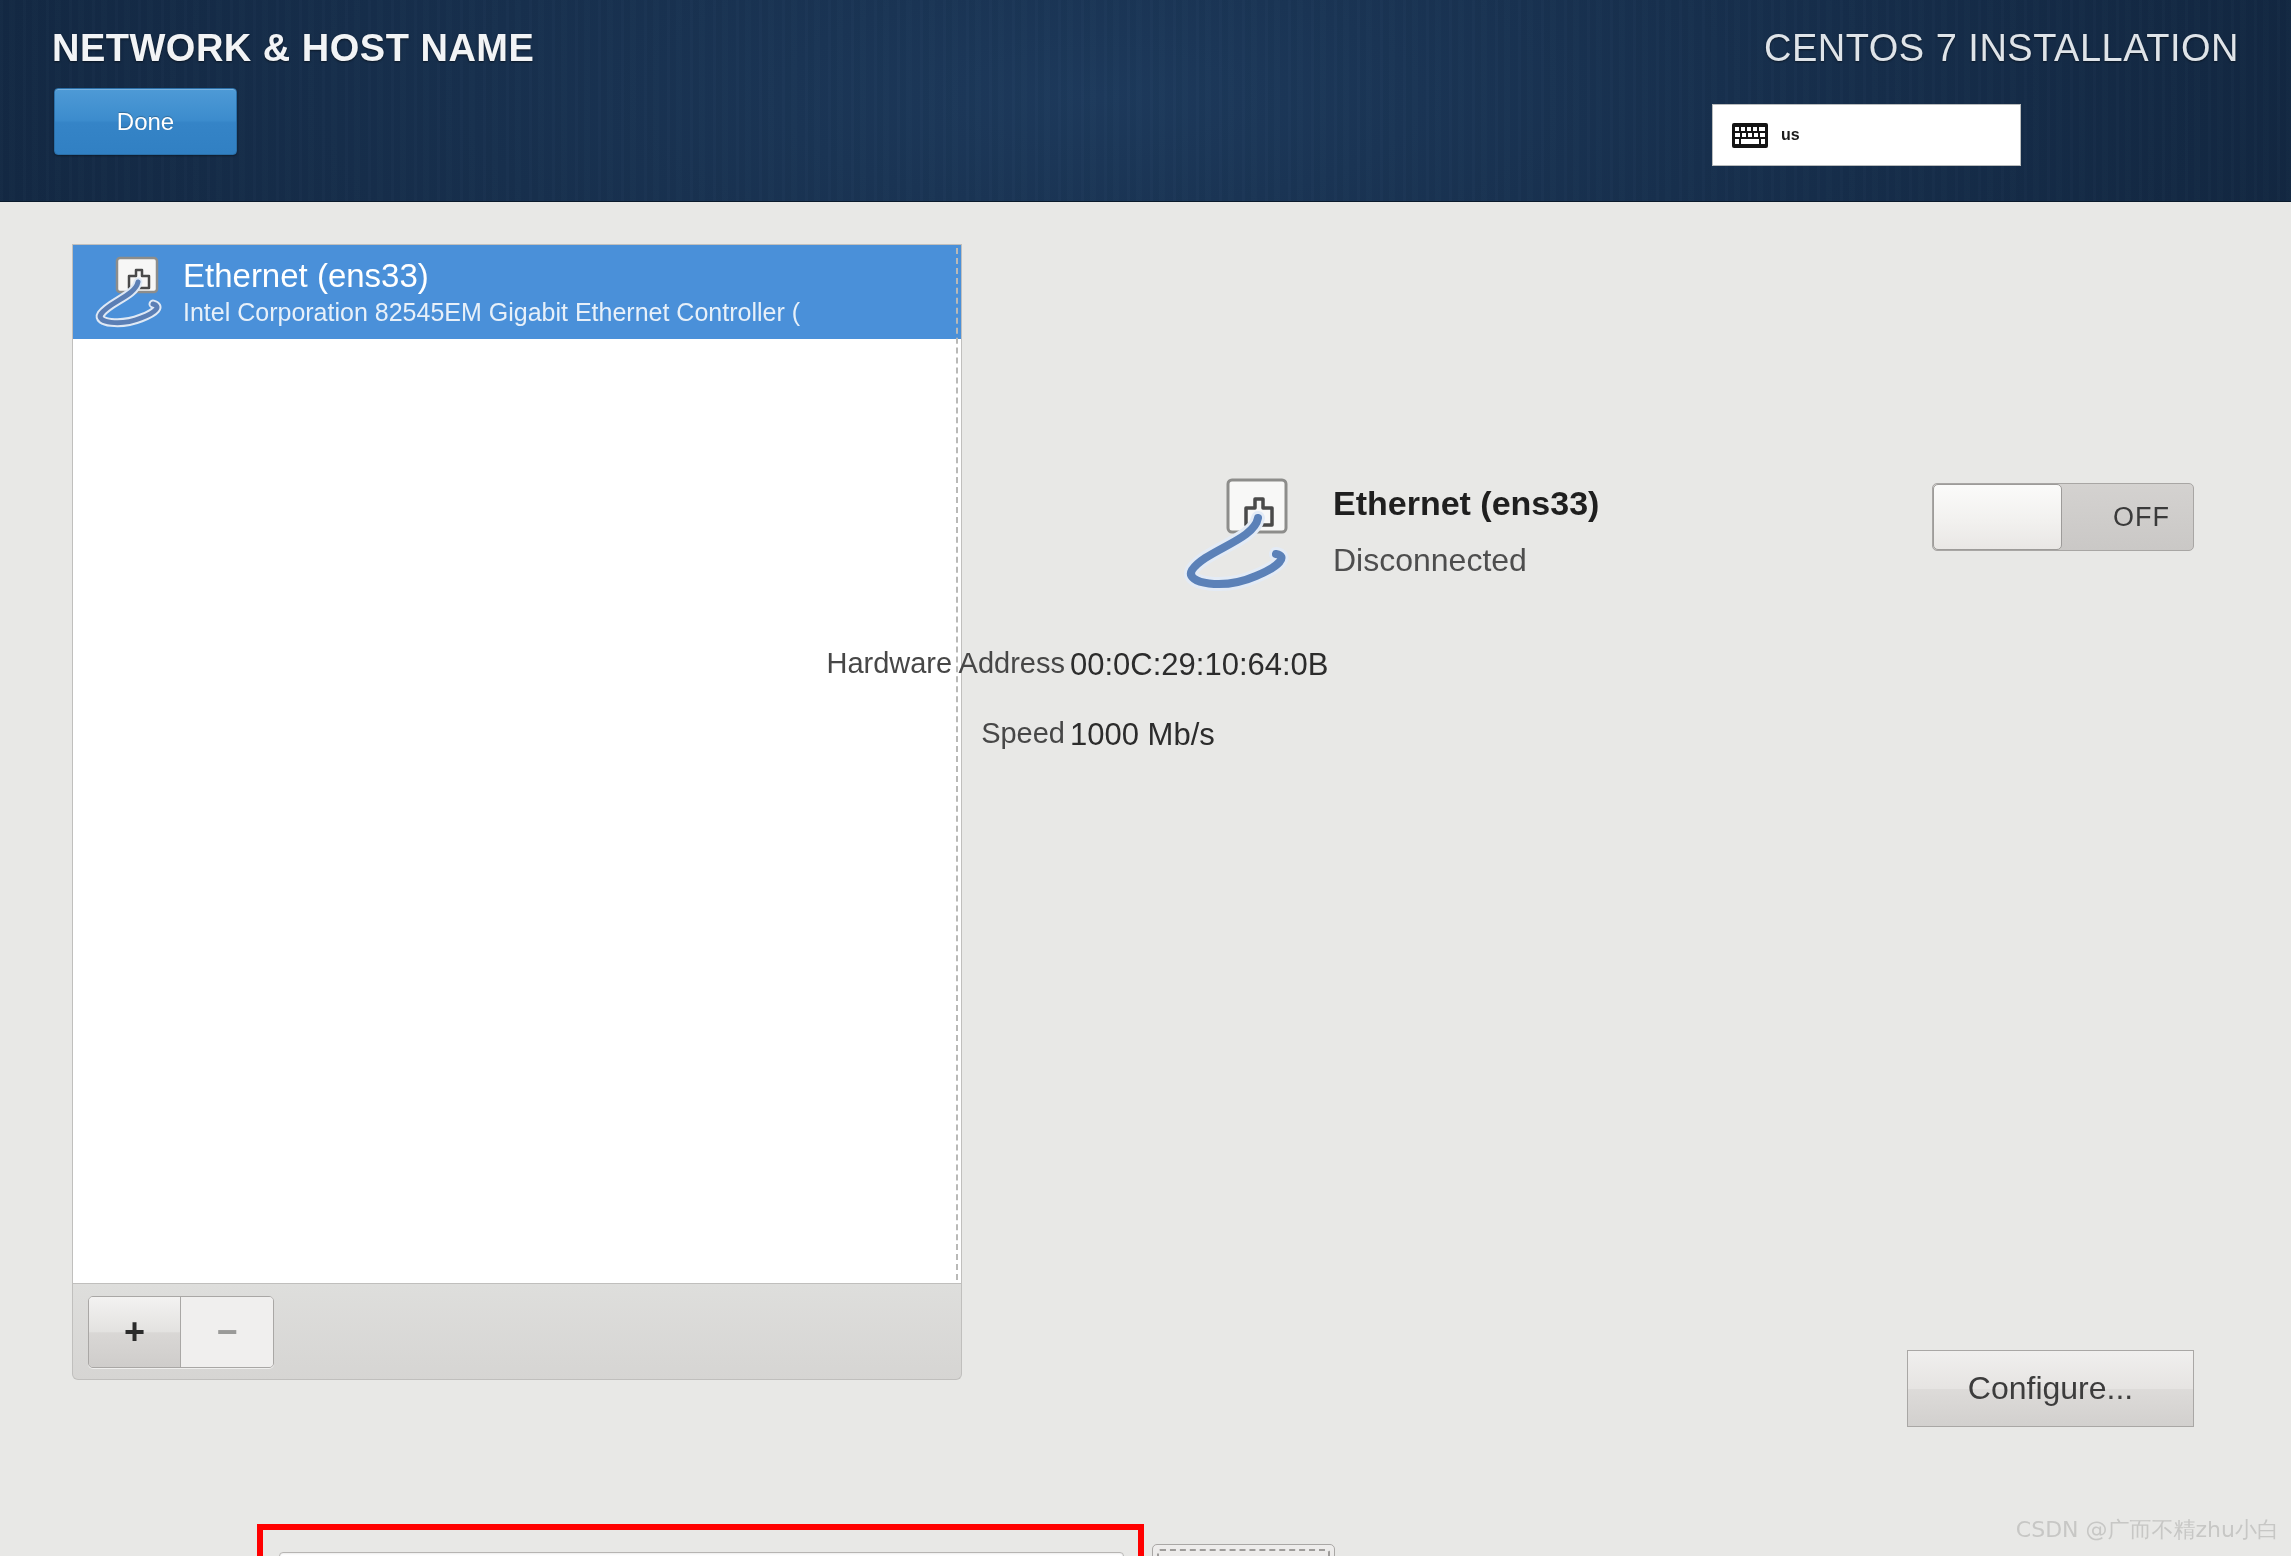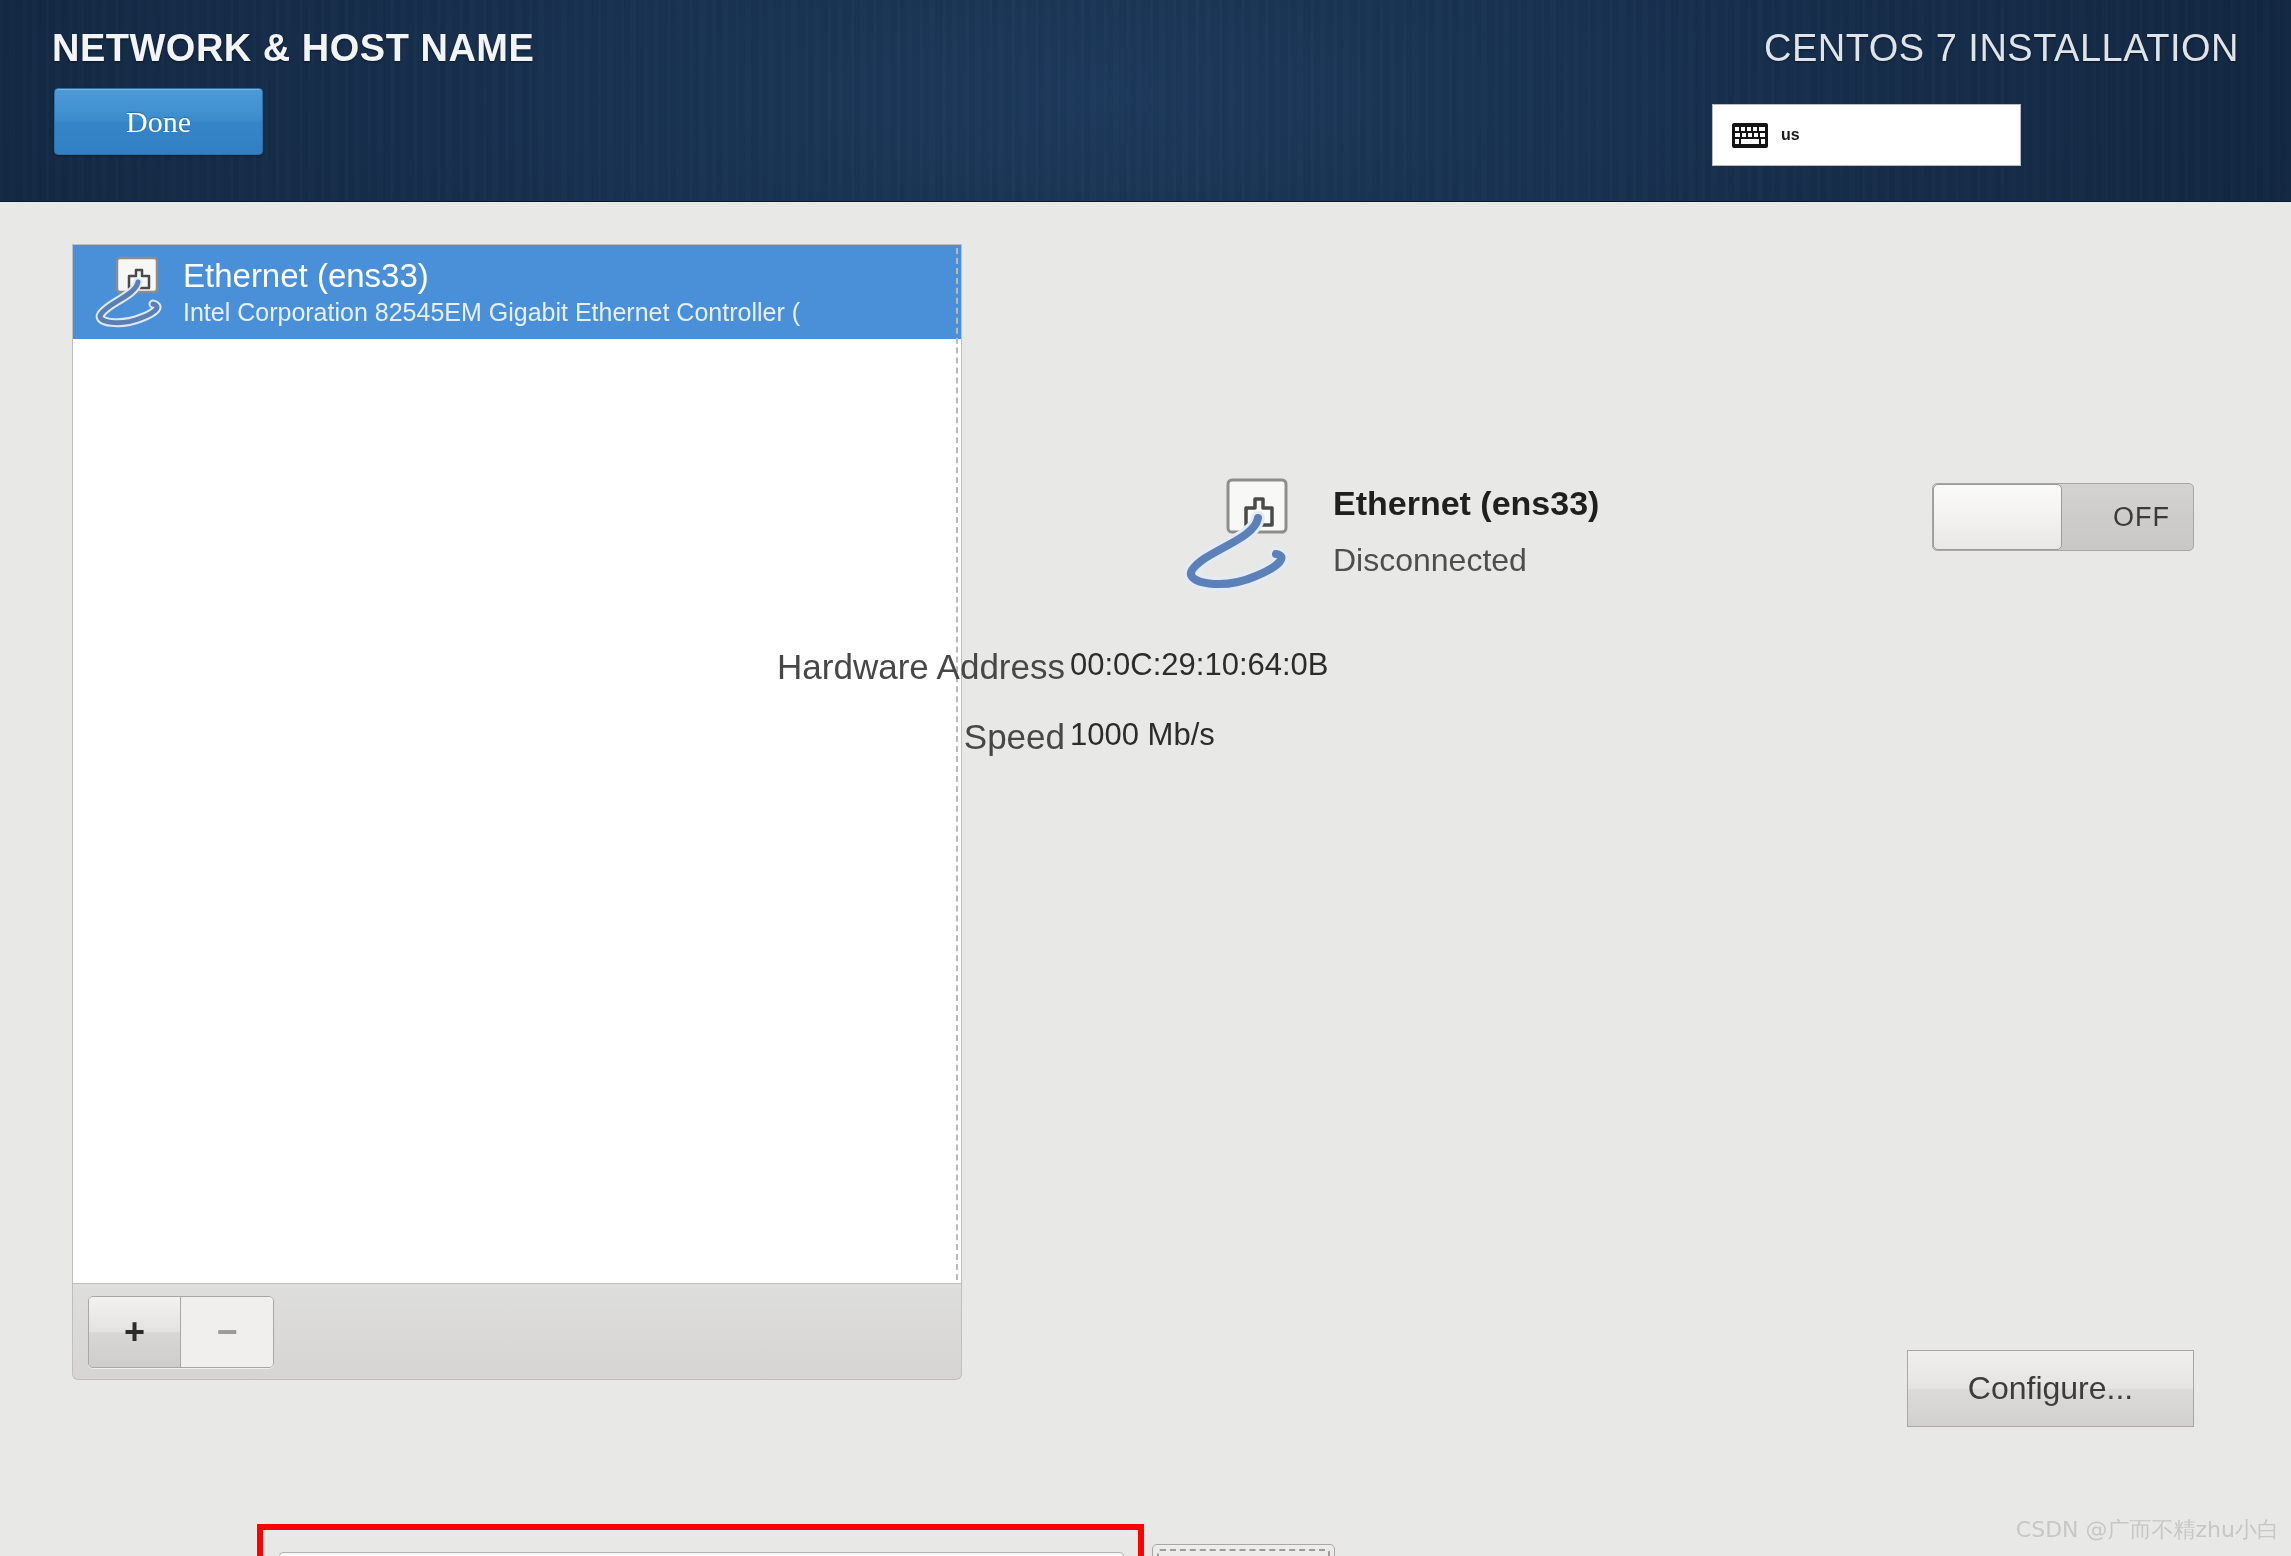--- a/index.html
+++ b/index.html
@@ -44,28 +44,28 @@
     font-weight: bold;
     letter-spacing: 0.5px;
     font-family: "Liberation Sans", sans-serif;
     text-shadow: 0 1px 2px rgba(0,0,0,0.55);
     white-space: nowrap;
   }
   .done-button {
     position: absolute;
     left: 54px;
     top: 88px;
-    width: 209px;
+    width: 183px;
     height: 67px;
     background: linear-gradient(to bottom, #4e9ad6 0%, #3c8ccd 48%, #3584c7 52%, #3180c3 100%);
     border: 1px solid #2a6fa8;
     border-radius: 4px;
     color: #ffffff;
-    font-size: 30px;
-    font-family: Liberation Serif, serif;
+    font-size: 24px;
+    font-family: Liberation Sans, sans-serif;
     display: flex;
     align-items: center;
     justify-content: center;
     box-sizing: border-box;
     box-shadow: inset 0 1px 0 rgba(255,255,255,0.25), 0 1px 2px rgba(0,0,0,0.35);
     text-shadow: 0 -1px 1px rgba(0,0,0,0.25);
     cursor: pointer;
   }
   .install-label {
     position: absolute;
@@ -267,21 +267,21 @@
   .kv-row {
     position: absolute;
     left: 700px;
     width: 1000px;
     height: 44px;
   }
   .kv-label {
     position: absolute;
     right: 635px;
     top: 0;
-    font-size: 35px;
+    font-size: 29px;
     color: #474747;
     font-family: "Liberation Sans", sans-serif;
     white-space: nowrap;
     text-align: right;
   }
   .kv-value {
     position: absolute;
     left: 370px;
     top: 0;
     font-size: 31px;

